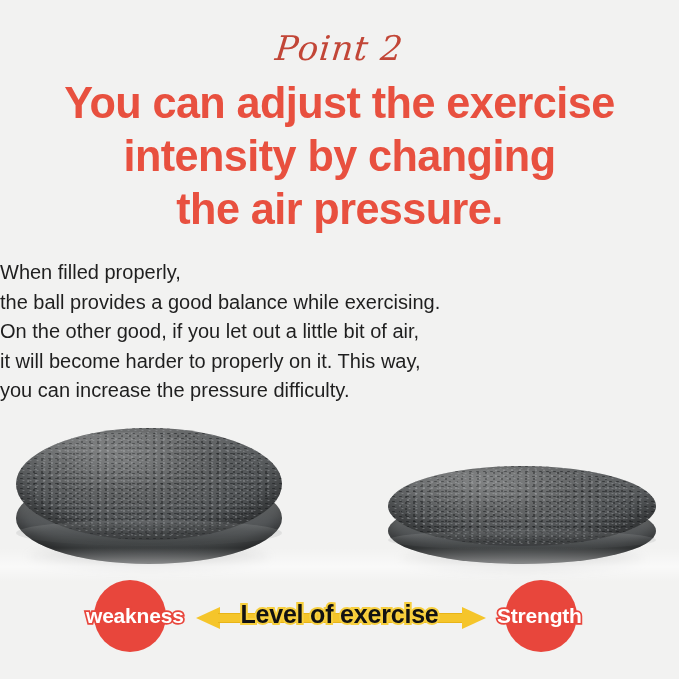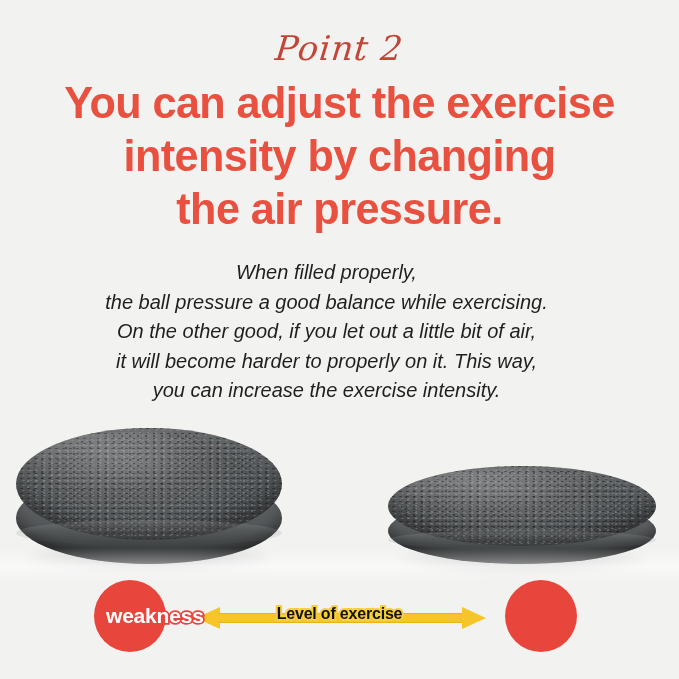--- a/index.html
+++ b/index.html
@@ -51,27 +51,25 @@
     letter-spacing: -0.6px;
     transform: scaleX(0.96);
   }
   .headline .hl-line { display: block; white-space: nowrap; }
 
   .body-copy {
     position: absolute;
     top: 258px;
     left: 0;
     width: 653px;
-    text-align: center;
     color: #1f1f1f;
     font-family: "Liberation Sans", sans-serif;
     font-size: 20px;
     line-height: 29.5px;
     font-weight: 400;
-    font-style: italic;
   }
   .body-copy .bc-line { display: block; white-space: nowrap; }
 
   
   .photo-zone {
     position: absolute;
     left: 0;
     top: 412px;
     width: 679px;
     height: 165px;
@@ -198,21 +196,21 @@
     font-family: "Liberation Sans", sans-serif;
     font-weight: bold;
     font-size: 21px;
     line-height: 28px;
     color: #ffffff;
     white-space: nowrap;
     -webkit-text-stroke: 3.4px #e8463c;
     paint-order: stroke fill;
     letter-spacing: -0.2px;
   }
-  #label-weakness { left: 86px; margin-left: 20px; }
+  #label-weakness { left: 86px; }
   #label-strength { left: 497px; }
 
   .arrow-wrap {
     position: absolute;
     left: 196px;
     top: 29px;
     width: 290px;
     height: 22px;
   }
   .arrow-shaft {
@@ -238,21 +236,21 @@
   .arrow-head.right { right: 0; border-left:  24px solid #f5c52a; }
 
   .arrow-text {
     position: absolute;
     left: 0;
     top: 22px;
     width: 679px;
     text-align: center;
     font-family: "Liberation Sans", sans-serif;
     font-weight: bold;
-    font-size: 16px;
+    font-size: 25px;
     line-height: 28px;
     color: #121212;
     -webkit-text-stroke: 4px #f7cf3e;
     paint-order: stroke fill;
     letter-spacing: -0.2px;
   }
 </style>
 </head>
 <body>
 
@@ -261,24 +259,24 @@
   <div class="eyebrow">Point 2</div>
 
   <div class="headline">
     <span class="hl-line">You can adjust the exercise</span>
     <span class="hl-line">intensity by changing</span>
     <span class="hl-line">the air pressure.</span>
   </div>
 
   <div class="body-copy">
     <span class="bc-line">When filled properly,</span>
-    <span class="bc-line">the ball pressure a good balance while exercising.</span>
+    <span class="bc-line">the ball provides a good balance while exercising.</span>
     <span class="bc-line">On the other good, if you let out a little bit of air,</span>
     <span class="bc-line">it will become harder to properly on it. This way,</span>
-    <span class="bc-line">you can increase the exercise intensity.</span>
+    <span class="bc-line">you can increase the pressure difficulty.</span>
   </div>
 
   <div class="photo-zone">
 
     <div class="disc" id="disc-left">
       <div class="shadow"></div>
       <div class="side"></div>
       <div class="top">
         <div class="nubs"></div>
         <div class="nubs2"></div>
@@ -308,17 +306,18 @@
     <div class="scale-circle" id="circle-strength"></div>
 
     <div class="arrow-wrap">
       <div class="arrow-head left"></div>
       <div class="arrow-shaft"></div>
       <div class="arrow-head right"></div>
     </div>
 
     <div class="scale-label" id="label-weakness">weakness</div>
 
+    <div class="scale-label" id="label-strength">Strength</div>
 
     <div class="arrow-text">Level of exercise</div>
   </div>
 
 </div>
 
 </body></html>

